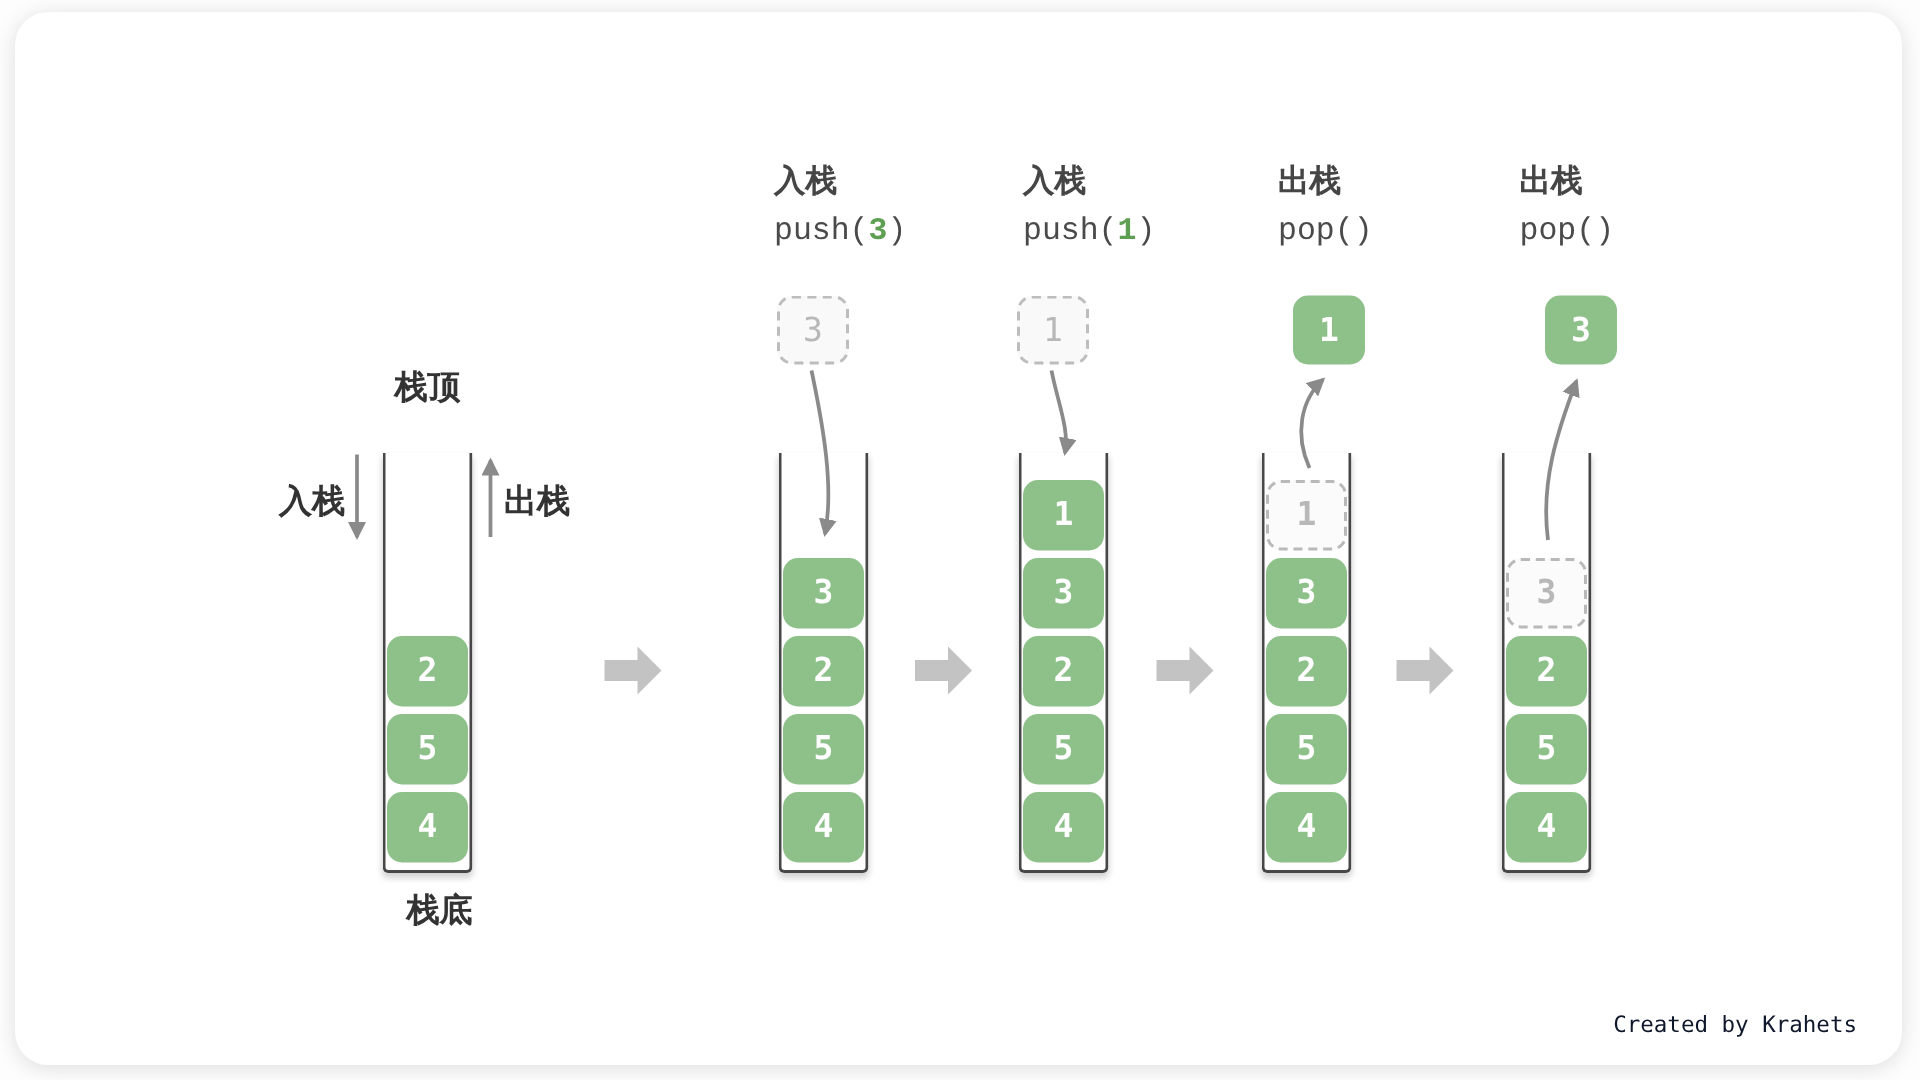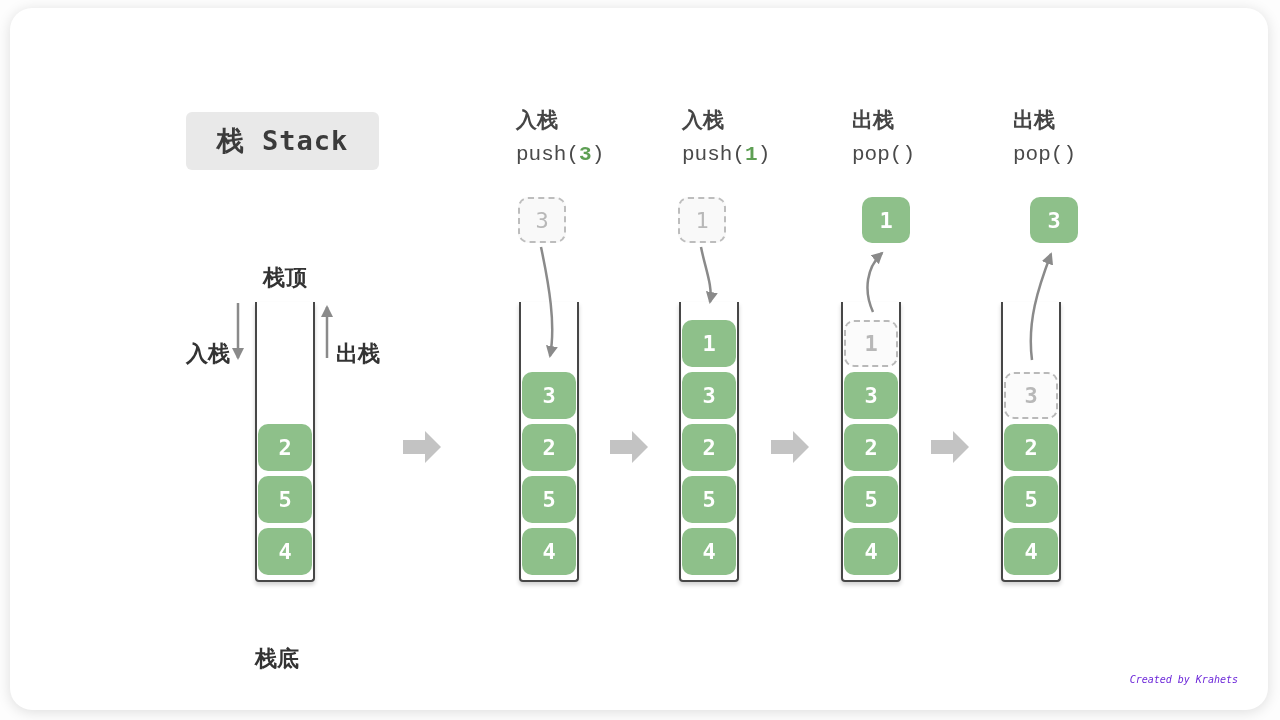--- a/index.html
+++ b/index.html
@@ -56,42 +56,40 @@
     position:absolute;top:197px;width:48px;height:46px;border-radius:10px;
     font-size:22px;font-weight:bold;
     font-family:"DejaVu Sans Mono","Liberation Mono",monospace;
     display:flex;align-items:center;justify-content:center;
     box-sizing:border-box;
   }
   .float-ghost{background:#f9f9f9;border:2px dashed #bdbdbd;color:#b8b8b8;font-weight:normal;}
   .float-solid{background:#8ec08a;color:#ffffff;}
   .f2{left:518px;} .f3{left:678px;} .f4{left:862px;} .f5{left:1030px;}
   
-  .side-label{position:absolute;font-size:22px;font-weight:bold;color:#333333;margin-top:20px;}
+  .side-label{position:absolute;font-size:22px;font-weight:bold;color:#333333;}
   .lbl-top{left:255px;top:243px;width:60px;text-align:center;}
-  .lbl-bottom{left:255px;top:624px;width:60px;text-align:left;}
+  .lbl-bottom{left:255px;top:592px;width:60px;text-align:right;}
   .lbl-push{left:176px;top:319px;width:54px;text-align:right;}
   .lbl-pop{left:336px;top:319px;width:54px;text-align:left;}
   
   .overlay{position:absolute;left:0;top:0;width:1280px;height:720px;pointer-events:none;}
   
   .watermark{
     position:absolute;right:42px;top:674px;
-    font-size:10px;color:#6d28d9;
+    font-size:15px;color:#0f172a;
     font-family:"DejaVu Sans Mono","Liberation Mono",monospace;
-    font-style:italic;
   }
 </style>
 </head>
 <body>
 
 <div class="stage">
   <div class="card"></div>
 
-  <div class="title-box">栈 Stack</div>
 
   <div class="op op1">
     <div class="op-name">入栈</div>
     <div class="op-code"><span>push(</span><span class="arg">3</span><span>)</span></div>
   </div>
   <div class="op op2">
     <div class="op-name">入栈</div>
     <div class="op-code"><span>push(</span><span class="arg">1</span><span>)</span></div>
   </div>
   <div class="op op3">

